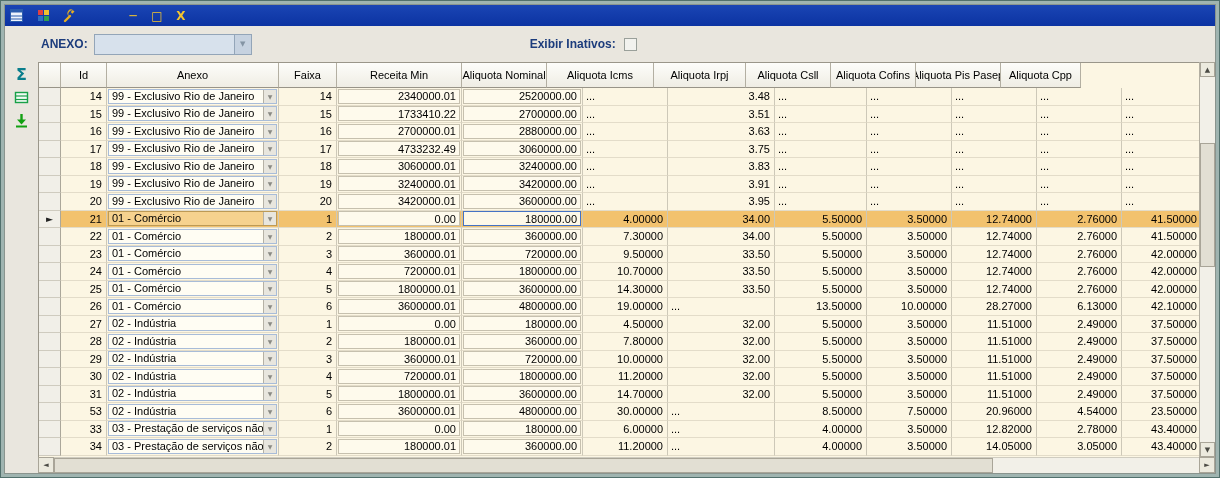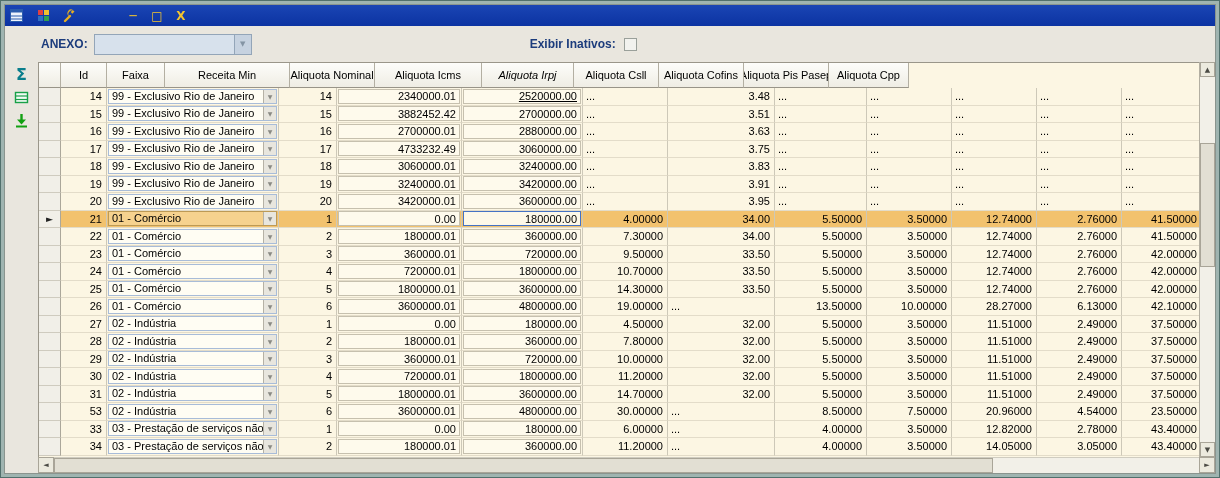--- a/index.html
+++ b/index.html
@@ -224,45 +224,46 @@
               <path d="M3 6.5 L7.5 11.5 L12 6.5 Z" fill="#12a012"></path>
               <rect x="2" y="12.5" width="11" height="2" fill="#12a012"></rect>
             </svg>
         </span>
       </div>
 
       <div class="grid">
         <div class="ghead">
             <div class="hcell" style="width: 22px;"></div>
             <div class="hcell" style="width: 46px;">Id</div>
+            <div class="hcell" style="width: 172px;">Anexo</div>
             <div class="hcell" style="width: 58px;">Faixa</div>
             <div class="hcell" style="width: 125px;">Receita Min</div>
             <div class="hcell" style="width: 85px;">Aliquota Nominal</div>
             <div class="hcell" style="width: 107px;">Aliquota Icms</div>
-            <div class="hcell" style="width: 92px; font-style: italic;">Aliquota Irpj</div>
+            <div class="hcell" style="width: 92px;">Aliquota Irpj</div>
             <div class="hcell" style="width: 85px;">Aliquota Csll</div>
             <div class="hcell" style="width: 85px;">Aliquota Cofins</div>
             <div class="hcell" style="width: 85px;">Aliquota Pis Pasep</div>
             <div class="hcell" style="width: 80px;">Aliquota Cpp</div>
           </div>
         <div class="gbody">
             <div class="grow">
               <div class="cell selcell glyph" style="width: 22px;"></div>
               <div class="cell num" style="width: 46px;">14</div>
               <div class="cell combocell" style="width: 172px;">
                 <div class="combo">
                   <span class="combo-text">99 - Exclusivo Rio de Janeiro</span>
                   <span class="combo-arrow glyph">▼</span>
                 </div>
               </div>
               <div class="cell num" style="width: 58px;">14</div>
               <div class="cell editcell" style="width: 125px;">
                 <div class="editbox">2340000.01</div>
               </div>
-              <div class="cell editcell" style="width: 121px; text-decoration: underline;">
+              <div class="cell editcell" style="width: 121px;">
                 <div class="editbox">2520000.00</div>
               </div>
               <div class="cell num dots" style="width: 85px;">...</div>
               <div class="cell num" style="width: 107px;">3.48</div>
               <div class="cell num dots" style="width: 92px;">...</div>
               <div class="cell num dots" style="width: 85px;">...</div>
               <div class="cell num dots" style="width: 85px;">...</div>
               <div class="cell num dots" style="width: 85px;">...</div>
               <div class="cell num dots" style="width: 80px;">...</div>
             </div>
@@ -270,21 +271,21 @@
               <div class="cell selcell glyph" style="width: 22px;"></div>
               <div class="cell num" style="width: 46px;">15</div>
               <div class="cell combocell" style="width: 172px;">
                 <div class="combo">
                   <span class="combo-text">99 - Exclusivo Rio de Janeiro</span>
                   <span class="combo-arrow glyph">▼</span>
                 </div>
               </div>
               <div class="cell num" style="width: 58px;">15</div>
               <div class="cell editcell" style="width: 125px;">
-                <div class="editbox">3882452.42</div>
+                <div class="editbox">1733410.22</div>
               </div>
               <div class="cell editcell" style="width: 121px;">
                 <div class="editbox">2700000.00</div>
               </div>
               <div class="cell num dots" style="width: 85px;">...</div>
               <div class="cell num" style="width: 107px;">3.51</div>
               <div class="cell num dots" style="width: 92px;">...</div>
               <div class="cell num dots" style="width: 85px;">...</div>
               <div class="cell num dots" style="width: 85px;">...</div>
               <div class="cell num dots" style="width: 85px;">...</div>

